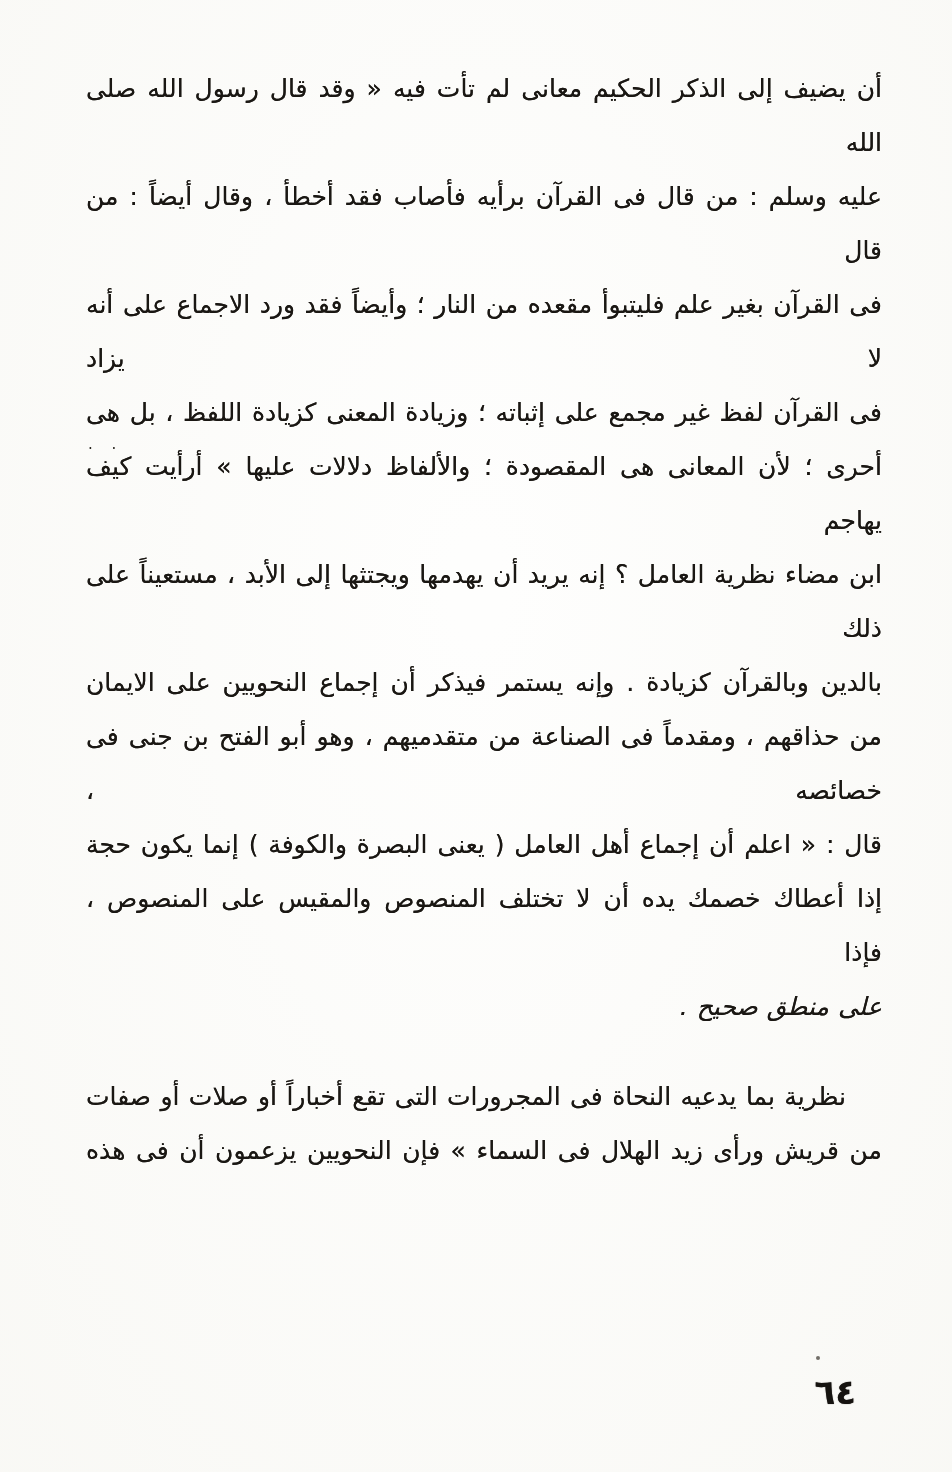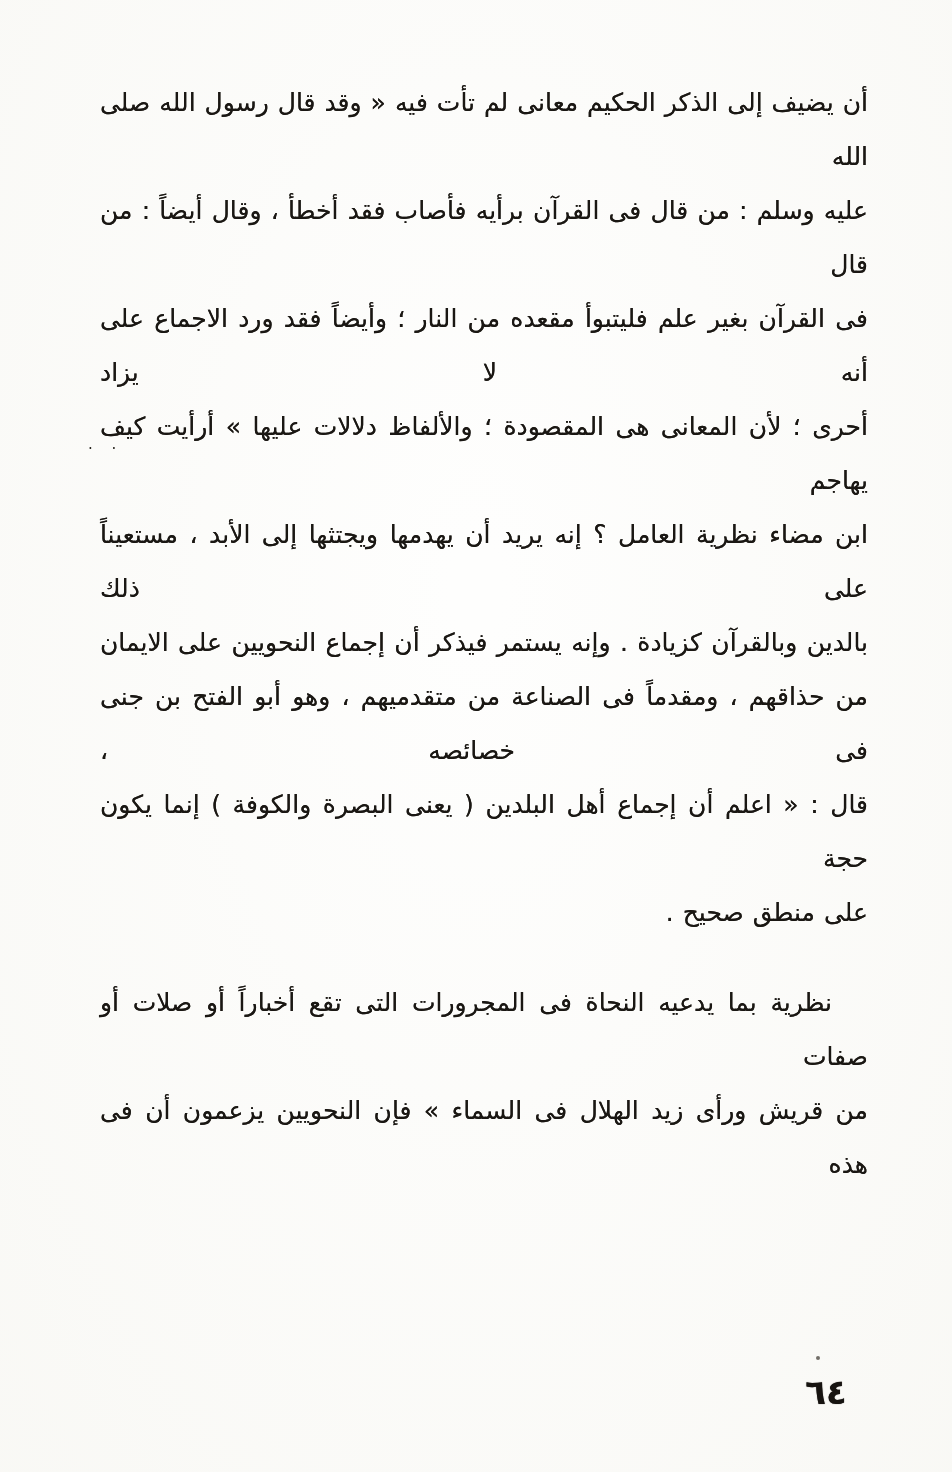--- a/index.html
+++ b/index.html
@@ -19,46 +19,46 @@
     color: #1a1713;
   }
   .text-block {
     position: absolute;
     top: 60px;
     right: 68px;
     width: 800px;
     direction: rtl;
   }
   .para {
-    margin: 16px;
+    margin: 2px;
   }
   .para + .para {
     margin-top: 36px;
   }
   .line {
     font-size: 25px;
     line-height: 54px;
     text-align: justify;
     text-align-last: justify;
     color: #1a1713;
     text-shadow: 0 0 0.6px rgba(26,23,19,0.85);
     word-spacing: 1px;
   }
   .line.align-start {
     text-align-last: right;
+    font-style: italic;
   }
   .para.indent .line:first-child {
     text-indent: 36px;
   }
   .page-number {
     position: absolute;
     top: 1372px;
     left: 796px;
     width: 60px;
-    text-align: center;
     font-size: 34px;
     font-weight: bold;
     letter-spacing: 4px;
     color: #161310;
     text-shadow: 0 0 0.8px rgba(22,19,16,0.9);
   }
   .margin-mark {
     position: absolute;
     top: 440px;
     left: 88px;
@@ -79,25 +79,27 @@
 </head>
 <body>
 
 <div class="page">
 
   <div class="text-block">
       <div class="para">
         <div class="line">أن يضيف إلى الذكر الحكيم معانى لم تأت فيه « وقد قال رسول الله صلى الله</div>
         <div class="line">عليه وسلم : من قال فى القرآن برأيه فأصاب فقد أخطأ ، وقال أيضاً : من قال</div>
         <div class="line">فى القرآن بغير علم فليتبوأ مقعده من النار ؛ وأيضاً فقد ورد الاجماع على أنه لا يزاد</div>
+        <div class="line">فى القرآن لفظ غير مجمع على إثباته ؛ وزيادة المعنى كزيادة اللفظ ، بل هى</div>
         <div class="line">أحرى ؛ لأن المعانى هى المقصودة ؛ والألفاظ دلالات عليها » أرأيت كيف يهاجم</div>
         <div class="line">ابن مضاء نظرية العامل ؟ إنه يريد أن يهدمها ويجتثها إلى الأبد ، مستعيناً على ذلك</div>
         <div class="line">بالدين وبالقرآن كزيادة . وإنه يستمر فيذكر أن إجماع النحويين على الايمان</div>
         <div class="line">من حذاقهم ، ومقدماً فى الصناعة من متقدميهم ، وهو أبو الفتح بن جنى فى خصائصه ،</div>
-        <div class="line">قال : « اعلم أن إجماع أهل البلدين ( يعنى البصرة والكوفة ) إنما يكون حجة</div>
+        <div class="line">قال : « اعلم أن إجماع أهل العامل ( يعنى البصرة والكوفة ) إنما يكون حجة</div>
+        <div class="line">إذا أعطاك خصمك يده أن لا تختلف المنصوص والمقيس على المنصوص ، فإذا</div>
         <div class="line align-start">على منطق صحيح .</div>
       </div>
       <div class="para indent">
         <div class="line">نظرية بما يدعيه النحاة فى المجرورات التى تقع أخباراً أو صلات أو صفات</div>
         <div class="line">من قريش ورأى زيد الهلال فى السماء » فإن النحويين يزعمون أن فى هذه</div>
       </div>
     </div>
 
   <span class="margin-mark">· ·</span>
 

